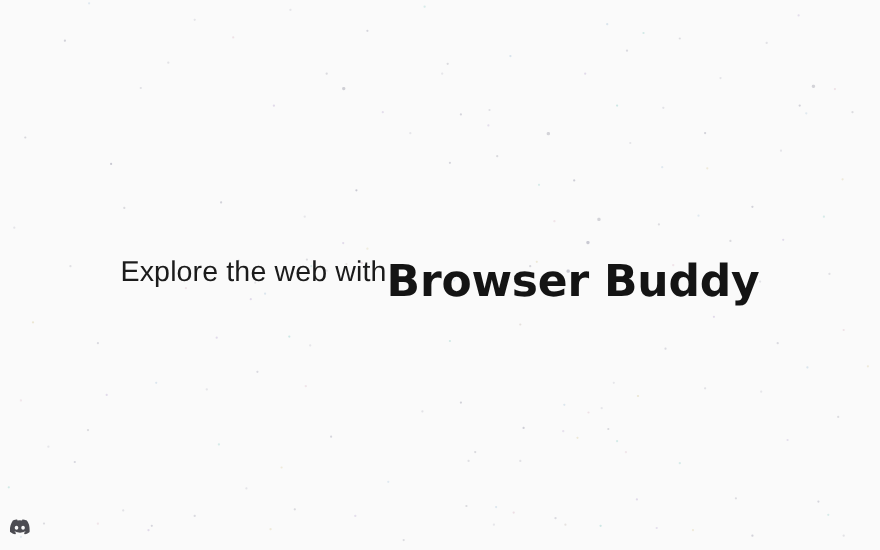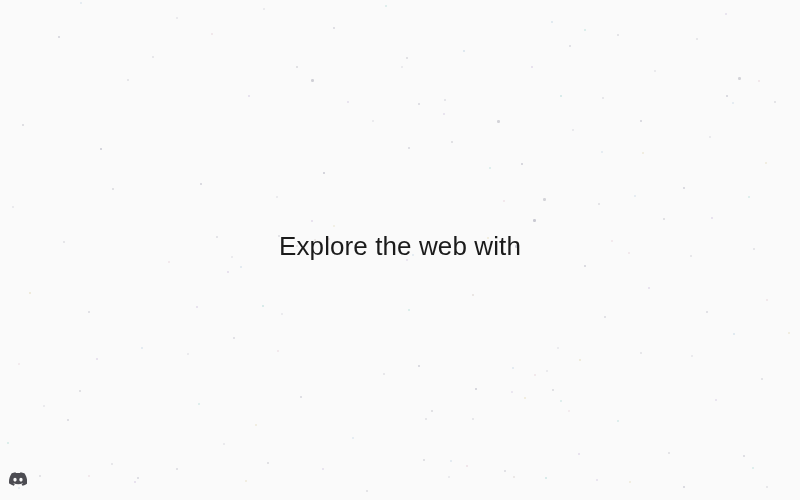--- a/index.html
+++ b/index.html
@@ -276,20 +276,21 @@
       <div class="speck" style="left: 598px; top: 203px; width: 2.1px; height: 2.1px; background: rgb(185, 185, 194); opacity: 0.45;"></div>
       <div class="speck" style="left: 634px; top: 195px; width: 1.95px; height: 1.95px; background: rgb(185, 207, 224); opacity: 0.4;"></div>
       <div class="speck" style="left: 584px; top: 265px; width: 2.25px; height: 2.25px; background: rgb(169, 169, 184); opacity: 0.5;"></div>
       <div class="speck" style="left: 628px; top: 252px; width: 1.95px; height: 1.95px; background: rgb(224, 196, 207); opacity: 0.4;"></div>
     </div>
 
   <div id="hero">
     <div id="hero-inner">
       <div class="hero-subtitle">Explore the web with</div>
 
+      <h1 class="hero-title">Browser Buddy</h1>
 
     </div>
   </div>
 
   <a id="discord-link" href="#">
     <span>
       <svg width="18" height="14" viewBox="0 0 71 55" aria-hidden="true">
         <path fill="#4c4c52" d="M60.1 4.9A58.5 58.5 0 0 0 45.6.4a.22.22 0 0 0-.23.11c-.63 1.12-1.33 2.58-1.82 3.72a54 54 0 0 0-16.23 0A37.4 37.4 0 0 0 25.46.51a.23.23 0 0 0-.23-.11 58.3 58.3 0 0 0-14.5 4.5.2.2 0 0 0-.1.08C1.58 18.7-.94 32.1.3 45.35a.24.24 0 0 0 .9.17 58.8 58.8 0 0 0 17.72 8.96.23.23 0 0 0 .25-.08 42 42 0 0 0 3.63-5.9.22.22 0 0 0-.12-.31 38.7 38.7 0 0 1-5.53-2.64.23.23 0 0 1-.02-.38c.37-.28.74-.57 1.1-.86a.22.22 0 0 1 .23-.03c11.6 5.3 24.17 5.3 35.63 0a.22.22 0 0 1 .23.02c.35.3.72.59 1.1.87a.23.23 0 0 1-.02.38 36.3 36.3 0 0 1-5.54 2.63.23.23 0 0 0-.12.32 47.2 47.2 0 0 0 3.63 5.9.23.23 0 0 0 .25.09 58.6 58.6 0 0 0 17.75-8.96.23.23 0 0 0 .09-.17c1.49-15.32-2.47-28.6-10.46-40.38a.18.18 0 0 0-.09-.08zM23.73 37.29c-3.48 0-6.35-3.2-6.35-7.12 0-3.93 2.82-7.12 6.35-7.12 3.56 0 6.4 3.22 6.35 7.12 0 3.92-2.82 7.12-6.35 7.12zm23.47 0c-3.48 0-6.35-3.2-6.35-7.12 0-3.93 2.81-7.12 6.35-7.12 3.56 0 6.4 3.22 6.35 7.12 0 3.92-2.79 7.12-6.35 7.12z"></path>
       </svg>
     </span>

